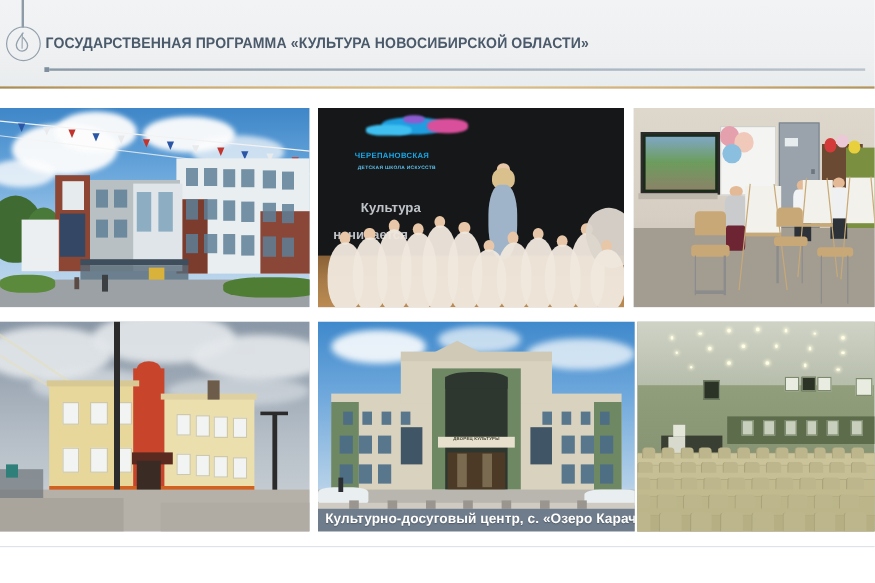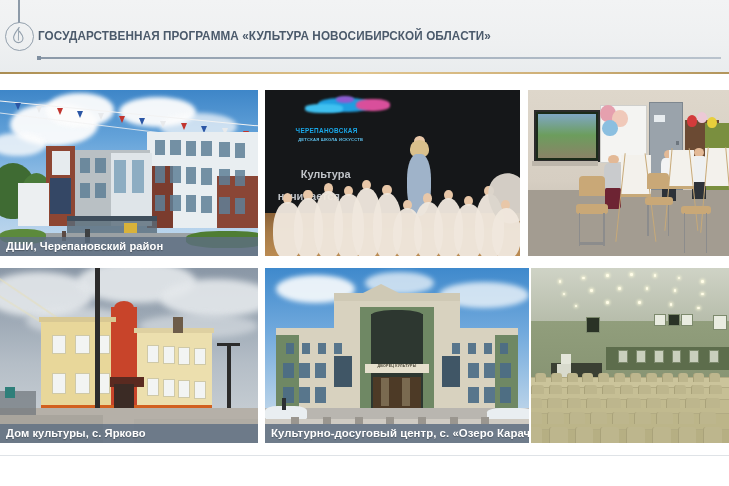--- a/index.html
+++ b/index.html
@@ -242,21 +242,20 @@
       <div style="position:absolute;left:26%;top:76%;width:35%;height:3%;background:#3f4e5c;"></div>
       <div style="position:absolute;left:26%;top:79%;width:35%;height:8%;background:#586a78;opacity:.8;"></div>
       <div style="position:absolute;left:48%;top:80%;width:5%;height:7%;background:#d8b23a;"></div>
 
       <div class="ground1" style="left:0;top:86%;width:100%;height:14%;"></div>
       <div class="grass" style="left:0;top:84%;width:18%;height:9%;border-radius:40%;"></div>
       <div class="grass" style="left:72%;top:85%;width:32%;height:10%;border-radius:40%;background:#4f7d33;"></div>
       <div style="position:absolute;left:33%;top:84%;width:2%;height:8%;background:#3d4042;"></div>
       <div style="position:absolute;left:24%;top:85%;width:1.6%;height:6%;background:#5b4a44;"></div>
     </div>
-    <div class="caption">ДШИ, Черепановский район</div>
   </div>
 
   <div class="cell" id="c-dance">
     <div class="photo">
       <div class="stage-bg"></div>
 
       <div class="ovl-logo">
         <div class="ovl-blue" style="left:20%;top:6%;width:46%;height:34%;"></div>
         <div class="ovl-pink" style="left:54%;top:10%;width:30%;height:26%;"></div>
         <div class="ovl-blue" style="left:8%;top:22%;width:34%;height:20%;background:#3fc0f0;"></div>
@@ -457,21 +456,20 @@
       <div class="pole4" style="left:88%;top:44%;width:1.4%;height:42%;"></div>
       <div style="position:absolute;left:84%;top:43%;width:9%;height:1.6%;background:#2b2b2b;"></div>
       <div class="pole4" style="left:37%;top:0;width:1.8%;height:96%;"></div>
 
       <div class="ground4" style="left:0;top:80%;width:100%;height:20%;"></div>
       <div style="position:absolute;left:0;top:84%;width:40%;height:16%;background:#a9a59d;"></div>
       <div style="position:absolute;left:0;top:70%;width:14%;height:14%;background:#6e757a;opacity:.7;"></div>
       <div style="position:absolute;left:2%;top:68%;width:4%;height:6%;background:#2f7f7a;"></div>
       <div style="position:absolute;left:52%;top:86%;width:48%;height:14%;background:#b0aca4;"></div>
     </div>
-    <div class="caption">Дом культуры, с. Ярково</div>
   </div>
 
   <div class="cell" id="c-kdc">
     <div class="photo">
       <div class="sky5"></div>
       <div class="cloud5" style="left:4%;top:4%;width:30%;height:16%;"></div>
       <div class="cloud5" style="left:38%;top:2%;width:26%;height:13%;opacity:.7;"></div>
       <div class="cloud5" style="left:66%;top:8%;width:34%;height:15%;opacity:.75;"></div>
 
       <div class="pal-beige" style="left:4%;top:34%;width:92%;height:48%;"></div>

